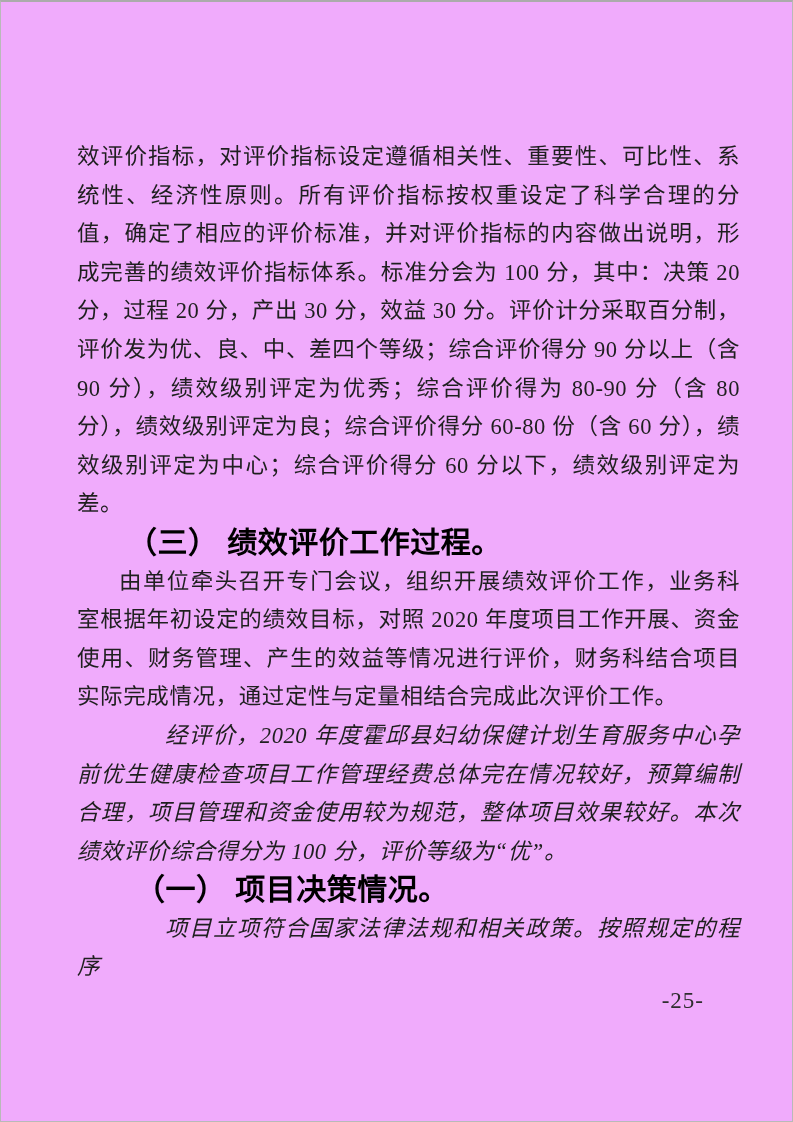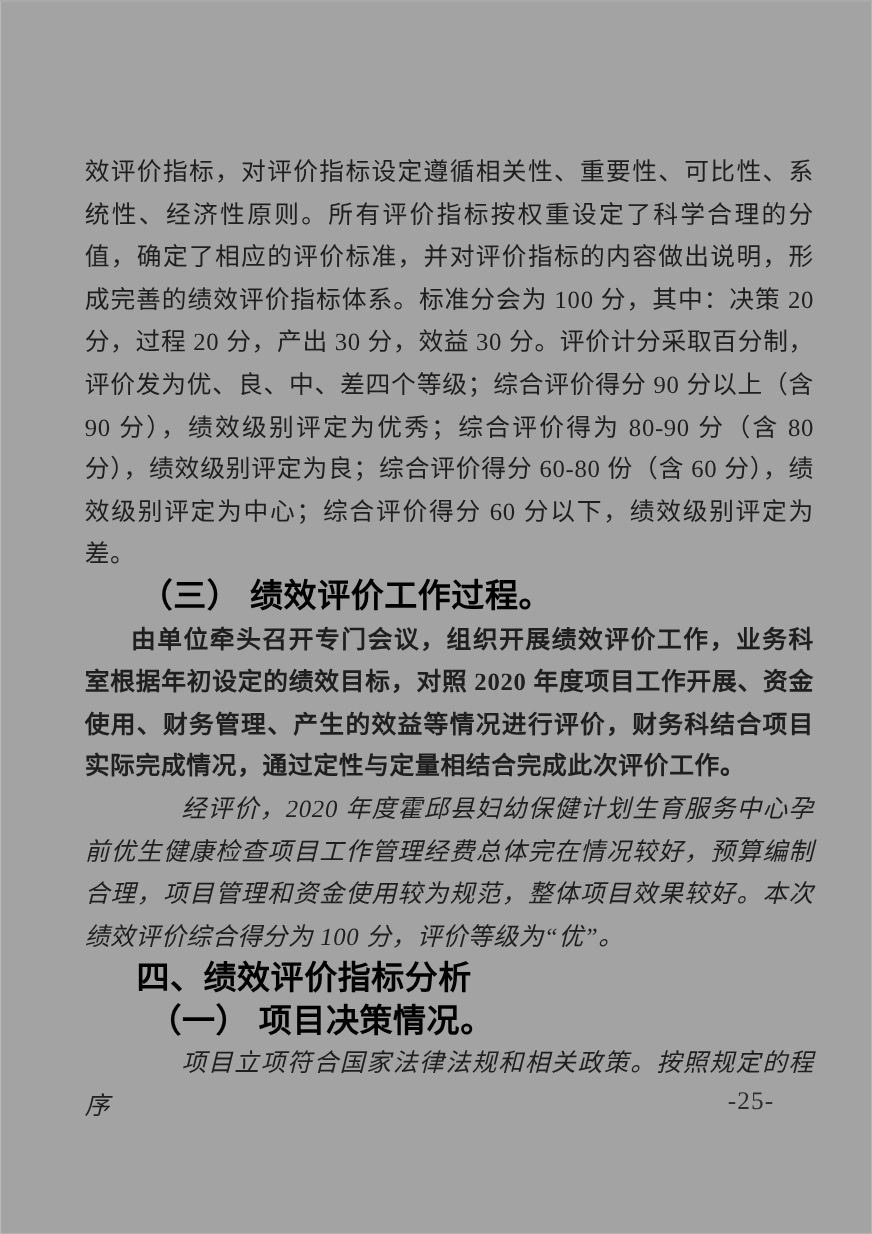--- a/index.html
+++ b/index.html
@@ -6,21 +6,21 @@
     margin: 0;
     padding: 0;
     background: #ffffff;
     font-family: "Liberation Serif", "DejaVu Serif", serif;
   }
   .page {
     position: relative;
     width: 793px;
     height: 1122px;
     box-sizing: border-box;
-    background: #a3a3a3;
+    background: #f0abfc;
     border: 1px solid #b9b9b9;
     border-top: 2px solid #ababab;
     padding: 136px 52px 0 76px;
     overflow: hidden;
   }
   .body-para {
     margin: 0;
     font-size: 22.5px;
     line-height: 38.6px;
     letter-spacing: 0.6px;
@@ -34,21 +34,21 @@
     font-size: 30px;
     line-height: 38.6px;
     letter-spacing: 0.5px;
     font-weight: 700;
     color: #000000;
     font-family: "Liberation Sans", "DejaVu Sans", sans-serif;
   }
   
   .indent-none   { text-indent: 0; }
   .indent-sub3   { text-indent: 50px; }  
-  .indent-body2  { text-indent: 42px; font-weight: bold; }  
+  .indent-body2  { text-indent: 42px; }  
   .indent-hnum   { text-indent: 47px; }  
   .indent-body4  { text-indent: 88px; font-style: italic; }  
   .indent-sub1   { text-indent: 58px; }  
   .page-number {
     position: absolute;
     top: 986px;
     right: 88px;
     font-size: 23px;
     letter-spacing: 1px;
     color: #2e2e2e;
@@ -63,21 +63,20 @@
 
   <p class="body-para indent-none">效评价指标，对评价指标设定遵循相关性、重要性、可比性、系统性、经济性原则。所有评价指标按权重设定了科学合理的分值，确定了相应的评价标准，并对评价指标的内容做出说明，形成完善的绩效评价指标体系。标准分会为 100 分，其中：决策 20 分，过程 20 分，产出 30 分，效益 30 分。评价计分采取百分制，评价发为优、良、中、差四个等级；综合评价得分 90 分以上（含 90 分），绩效级别评定为优秀；综合评价得为 80-90 分（含 80 分），绩效级别评定为良；综合评价得分 60-80 份（含 60 分），绩效级别评定为中心；综合评价得分 60 分以下，绩效级别评定为差。</p>
 
   <h3 class="heading indent-sub3">（三） 绩效评价工作过程。</h3>
 
   <p class="body-para indent-body2">由单位牵头召开专门会议，组织开展绩效评价工作，业务科室根据年初设定的绩效目标，对照 2020 年度项目工作开展、资金使用、财务管理、产生的效益等情况进行评价，财务科结合项目实际完成情况，通过定性与定量相结合完成此次评价工作。</p>
 
 
   <p class="body-para indent-body4">经评价，2020 年度霍邱县妇幼保健计划生育服务中心孕前优生健康检查项目工作管理经费总体完在情况较好，预算编制合理，项目管理和资金使用较为规范，整体项目效果较好。本次绩效评价综合得分为 100 分，评价等级为“优”。</p>
 
-  <h2 class="heading indent-hnum">四、绩效评价指标分析</h2>
 
   <h3 class="heading indent-sub1">（一） 项目决策情况。</h3>
 
   <p class="body-para indent-body4">项目立项符合国家法律法规和相关政策。按照规定的程序</p>
 
   <div class="page-number">-25-</div>
 
 </div>
 
 </body></html>

